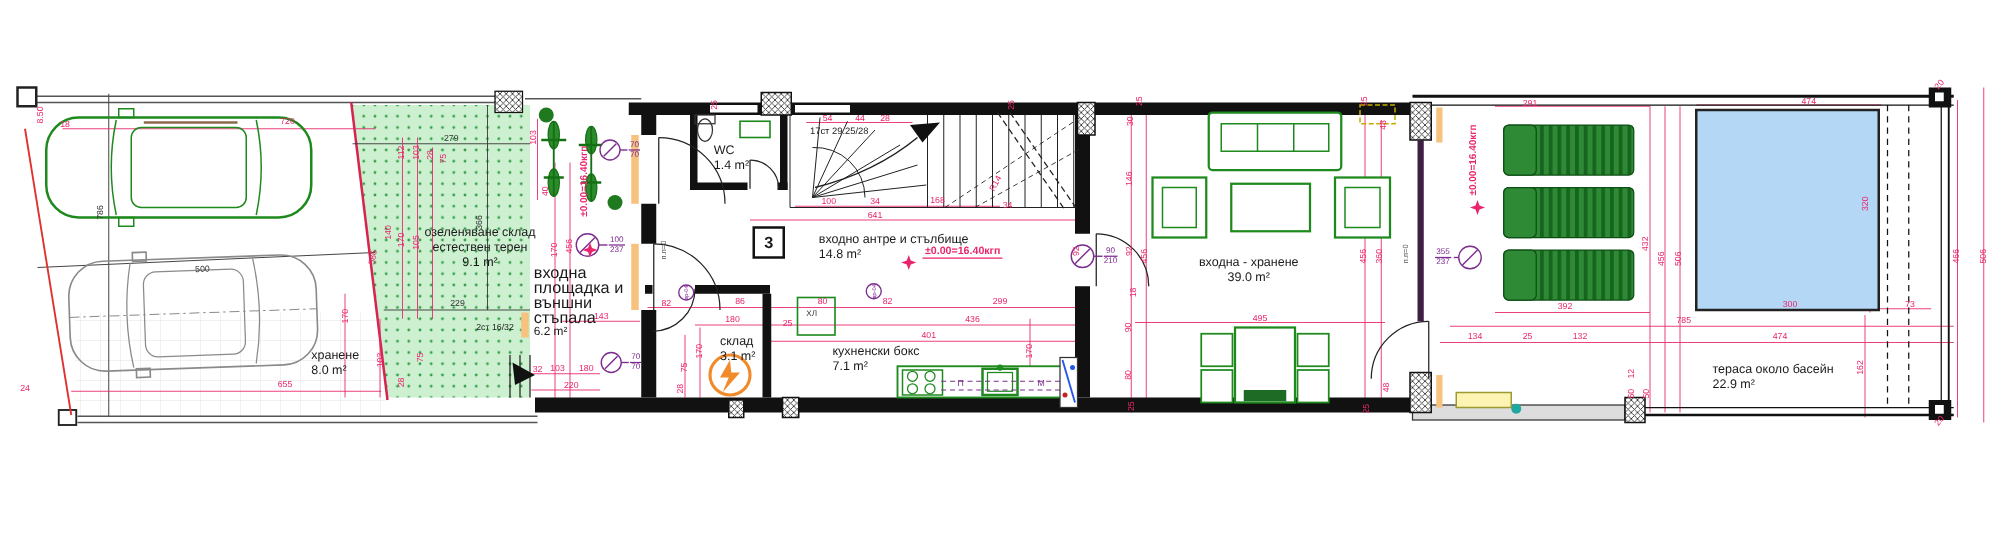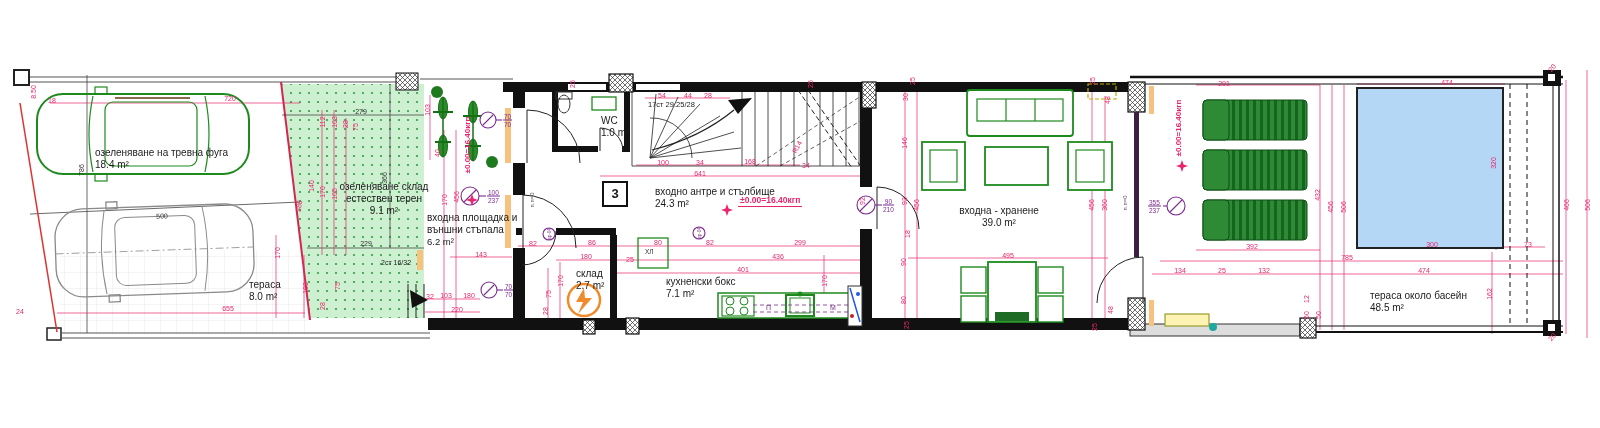--- a/index.html
+++ b/index.html
@@ -353,59 +353,55 @@
     <circle cx="699" cy="233" r="6"></circle>
   </g>
 
   <g fill="#e9256d">
     <path transform="translate(727,210)" d="M0 -6 L1.6 -1.6 L6 0 L1.6 1.6 L0 6 L-1.6 1.6 L-6 0 L-1.6 -1.6 Z"></path>
     <path transform="translate(472,200)" d="M0 -6 L1.6 -1.6 L6 0 L1.6 1.6 L0 6 L-1.6 1.6 L-6 0 L-1.6 -1.6 Z"></path>
     <path transform="translate(1182,166)" d="M0 -6 L1.6 -1.6 L6 0 L1.6 1.6 L0 6 L-1.6 1.6 L-6 0 L-1.6 -1.6 Z"></path>
   </g>
 </svg>
 
-<div class="room" style="left:95px;top:147px;width:155px">
-  <div class="nm">озеленяване на тревна фуга</div>
-  <div class="ar">18.4 m²</div>
-</div>
 <div class="room ctr" style="left:336px;top:181px;width:96px">
   <div class="nm">озеленяване склад естествен терен</div>
   <div class="ar">9.1 m²</div>
 </div>
 <div class="room" style="left:249px;top:279px">
-  <div class="nm">тераса</div>
+  <div class="nm">хранене</div>
   <div class="ar">8.0 m²</div>
 </div>
 <div class="room" style="left:427px;top:212px;width:95px;font-size:9.5px">
-  <div class="nm" style="font-size:10px">входна площадка и външни стъпала</div>
+  <div class="nm" style="font-size:13px">входна площадка и външни стъпала</div>
   <div class="ar" style="font-size:9.5px">6.2 m²</div>
 </div>
-<div class="room" style="left:601px;top:115px">
+<div class="room" style="left:571px;top:115px">
   <div class="nm">WC</div>
-  <div class="ar">1.0 m²</div>
+  <div class="ar">1.4 m²</div>
 </div>
 <div class="room" style="left:655px;top:186px;width:165px">
   <div class="nm">входно антре и стълбище</div>
-  <div class="ar">24.3 m²</div>
+  <div class="ar">14.8 m²</div>
 </div>
 <div class="room" style="left:576px;top:268px">
   <div class="nm">склад</div>
-  <div class="ar">2.7 m²</div>
+  <div class="ar">3.1 m²</div>
 </div>
 <div class="room" style="left:666px;top:276px">
   <div class="nm">кухненски бокс</div>
   <div class="ar">7.1 m²</div>
 </div>
 <div class="room ctr" style="left:943px;top:205px;width:112px">
   <div class="nm">входна - хранене</div>
   <div class="ar">39.0 m²</div>
 </div>
 <div class="room" style="left:1370px;top:290px;width:125px">
   <div class="nm">тераса около басейн</div>
-  <div class="ar">48.5 m²</div>
+  <div class="ar">22.9 m²</div>
 </div>
 
 <div class="unitbox" style="left:602px;top:181px">3</div>
 <div class="stairtxt" style="left:648px;top:100px">17ст 29.25/28</div>
 <div class="stairtxt" style="left:381px;top:259px;font-size:7px">2ст 16/32</div>
 <div class="lvl" style="left:738px;top:195px">±0.00=16.40кгп</div>
 <div class="lvlrot" style="left:467px;top:145px">±0.00=16.40кгп</div>
 <div class="lvlrot" style="left:1178px;top:128px">±0.00=16.40кгп</div>
 <div class="thr" style="left:532px;top:200px">п.п=0</div>
 <div class="thr" style="left:1125px;top:203px">п.п=0</div>

